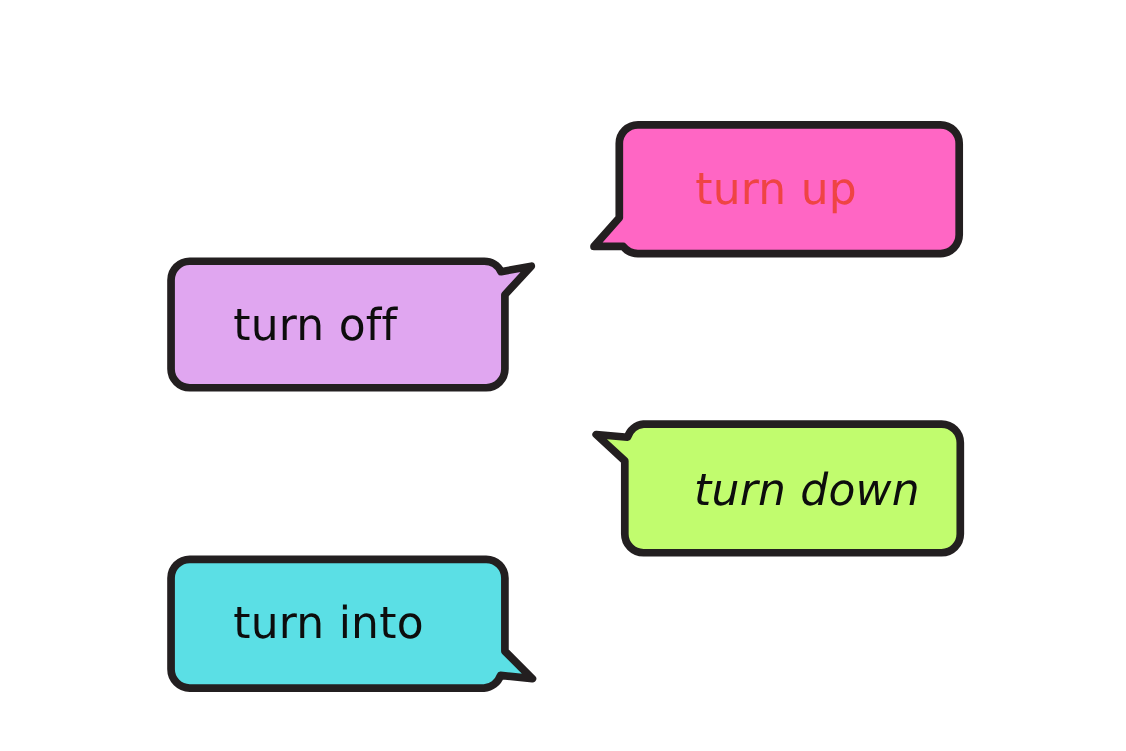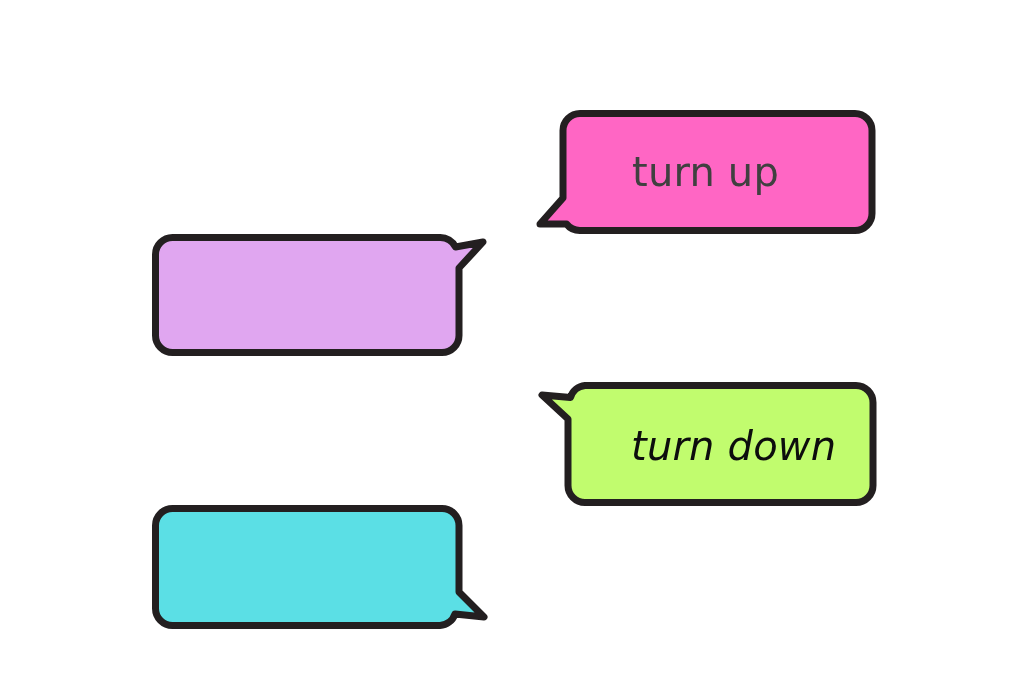--- a/index.html
+++ b/index.html
@@ -73,39 +73,40 @@
         L 336 103.5
         A 17 17 0 0 1 319 120.5
         L 44 120.5
         A 17 17 0 0 1 30.5 114
         L 4 114
         L 27 88
         L 27 20.5
         A 17 17 0 0 1 44 3.5
         Z" fill="#ff66c4" stroke="#231f20" stroke-width="7" stroke-linejoin="round" stroke-linecap="round"></path>
     </svg>
-    <span class="bubble-label" style="color: #404040; font-size: 40px;">turn up</span>
+    <span class="bubble-label" style="color: #ef4444; font-size: 40px;">turn up</span>
   </div>
 
   <div class="bubble" id="bubble-turn-off" style="left: 152px; top: 234px; width: 336px; height: 122px;">
     <svg width="336" height="122" viewBox="0 0 336 122">
       <path d="
         M 20.5 3.5
         L 288 3.5
         A 17 17 0 0 1 303.5 13
         L 331 8
         L 307 34
         L 307 101.5
         A 17 17 0 0 1 290 118.5
         L 20.5 118.5
         A 17 17 0 0 1 3.5 101.5
         L 3.5 20.5
         A 17 17 0 0 1 20.5 3.5
         Z" fill="#e0a6f0" stroke="#231f20" stroke-width="7" stroke-linejoin="round" stroke-linecap="round"></path>
     </svg>
+    <span class="bubble-label" style="color: rgb(13, 13, 13); font-size: 40px;">turn off</span>
   </div>
 
   <div class="bubble" id="bubble-turn-down" style="left: 537px; top: 382px; width: 338px; height: 124px;">
     <svg width="338" height="124" viewBox="0 0 338 124">
       <path d="
         M 48 3.5
         L 319 3.5
         A 17 17 0 0 1 336 20.5
         L 336 103.5
         A 17 17 0 0 1 319 120.5
@@ -129,15 +130,16 @@
         L 307 87
         L 332 112
         L 303 109
         A 17 17 0 0 1 288 120.5
         L 20.5 120.5
         A 17 17 0 0 1 3.5 103.5
         L 3.5 20.5
         A 17 17 0 0 1 20.5 3.5
         Z" fill="#5bdfe5" stroke="#231f20" stroke-width="7" stroke-linejoin="round" stroke-linecap="round"></path>
     </svg>
+    <span class="bubble-label" style="color: rgb(13, 13, 13); font-size: 40px;">turn into</span>
   </div>
 
 </div>
 
 </body></html>

